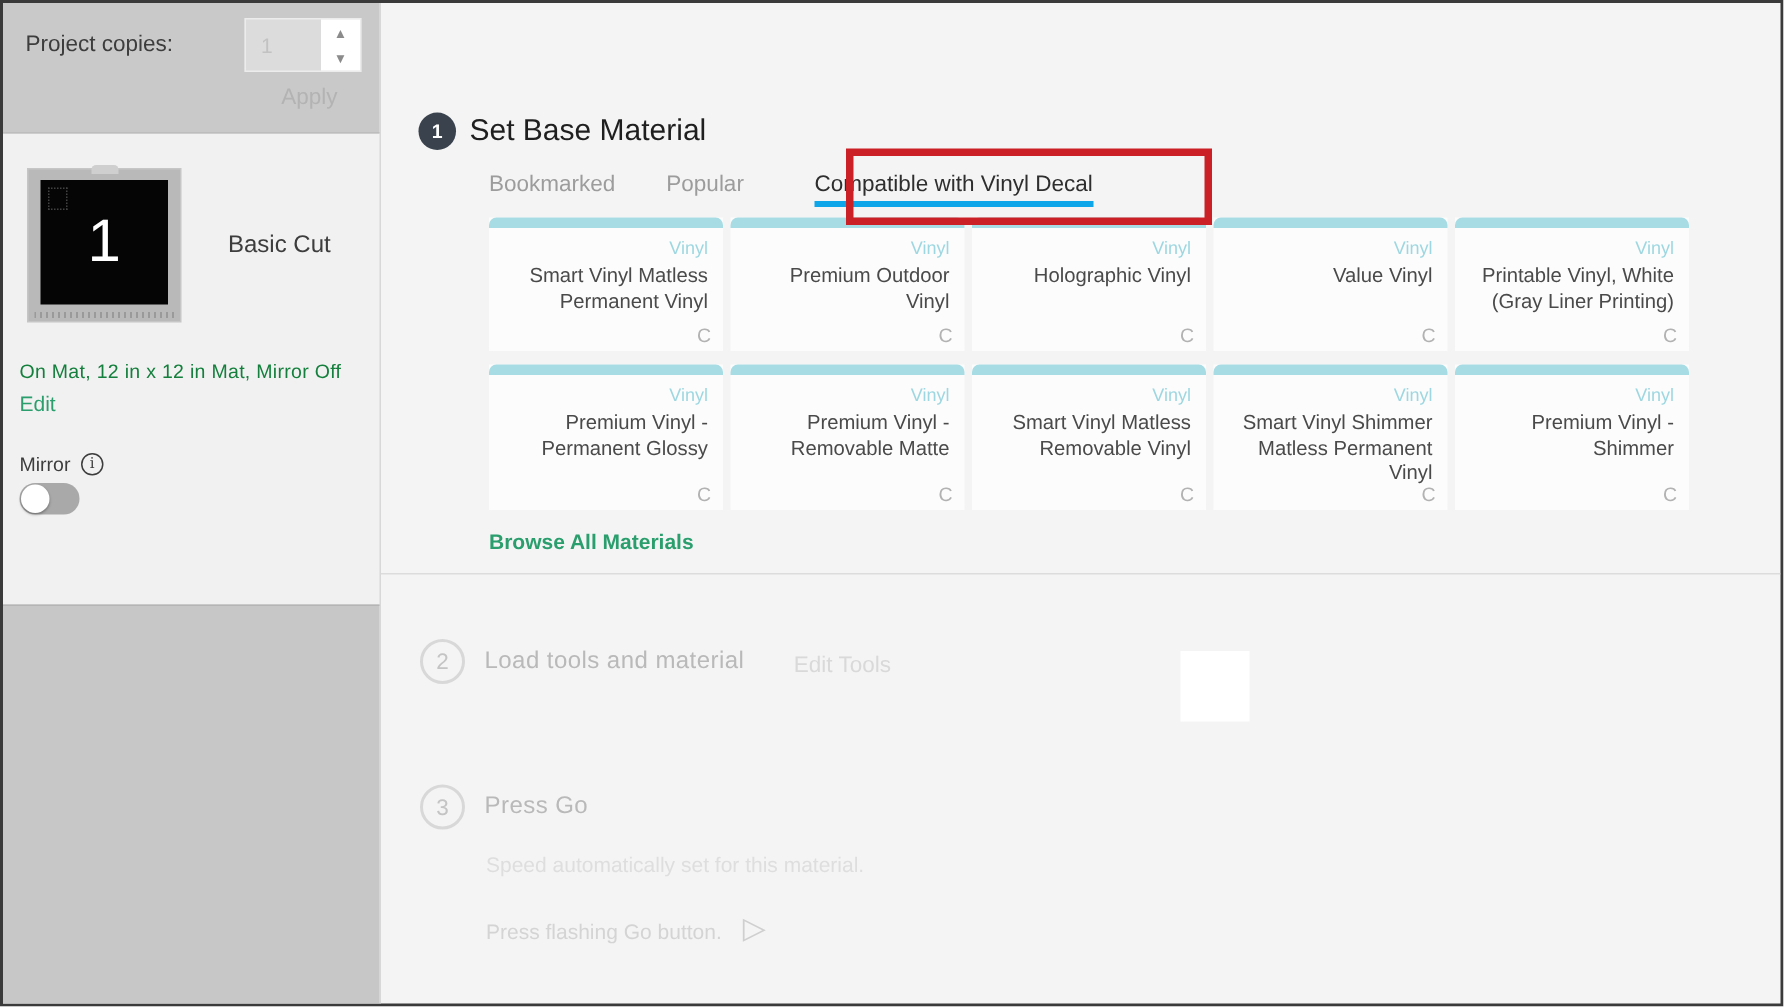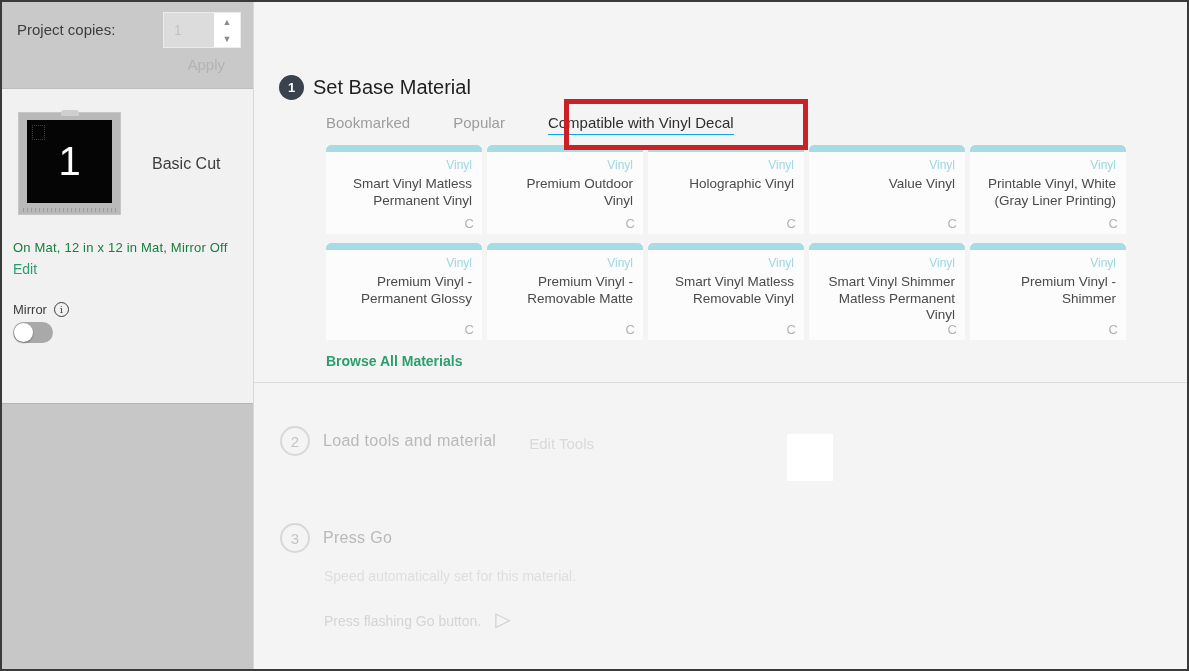--- a/index.html
+++ b/index.html
@@ -30,23 +30,23 @@
   .mirror-label{font-size:13px;color:#3d3d3d;}
   .info-icon{width:15px;height:15px;border:1.4px solid #3d3d3d;border-radius:50%;display:flex;align-items:center;justify-content:center;font-family:"DejaVu Serif",serif;font-size:10px;line-height:1;color:#3d3d3d;box-sizing:border-box;}
   .toggle{position:absolute;left:11px;top:320px;width:40px;height:21px;background:#a9a9a9;border-radius:11px;cursor:pointer;}
   .toggle-knob{position:absolute;left:1px;top:1px;width:19px;height:19px;background:#fff;border-radius:50%;box-shadow:0 1px 2px rgba(0,0,0,.35);}
   .sidebar-footer{position:absolute;left:0;right:0;top:401px;bottom:0;background:#c7c7c7;border-top:1px solid #b5b5b5;}
 
   
   .step1-header{position:absolute;left:277px;top:73px;display:flex;align-items:center;gap:9px;}
   .step-badge{width:25px;height:25px;border-radius:50%;background:#39424d;color:#fff;font-size:13px;font-weight:bold;display:flex;align-items:center;justify-content:center;}
   .step1-title{font-size:20px;color:#1f1f1f;}
-  .tabs{position:absolute;left:324px;top:112px;display:flex;gap:43px;font-size:15px;}
+  .tabs{position:absolute;left:324px;top:112px;display:flex;gap:34px;font-size:15px;}
   .tab{color:#9c9c9c;cursor:pointer;padding-bottom:3px;}
-  .tab.active{color:#2e2e2e;border-bottom:1px solid #0ea5e9;}
+  .tab.active{color:#2e2e2e;border-bottom:4px solid #0ea5e9;margin-left:13px;}
   .materials-grid{position:absolute;left:324px;top:143px;width:801px;display:grid;grid-template-columns:repeat(5,156px);column-gap:5px;row-gap:9px;text-align:right;}
   .card{position:relative;background:#fcfcfc;min-height:89px;cursor:pointer;box-sizing:border-box;}
   .card-bar{height:7px;background:#a7dce4;border-radius:5px 5px 0 0;}
   .card-body{padding:6px 10px 16px 10px;}
   .card-cat{font-size:12px;color:#9ed7e1;margin-bottom:4px;}
   .card-name{font-size:13.5px;line-height:16.5px;color:#4a4a4a;}
   .card-c{position:absolute;right:8px;bottom:3px;font-size:13px;color:#b2b2b2;}
   .browse-link{position:absolute;left:324px;top:351px;font-size:14px;font-weight:bold;color:#2b9e6e;cursor:pointer;}
   .divider{position:absolute;left:252px;right:0;top:380px;height:1px;background:#dcdcdc;}
 

